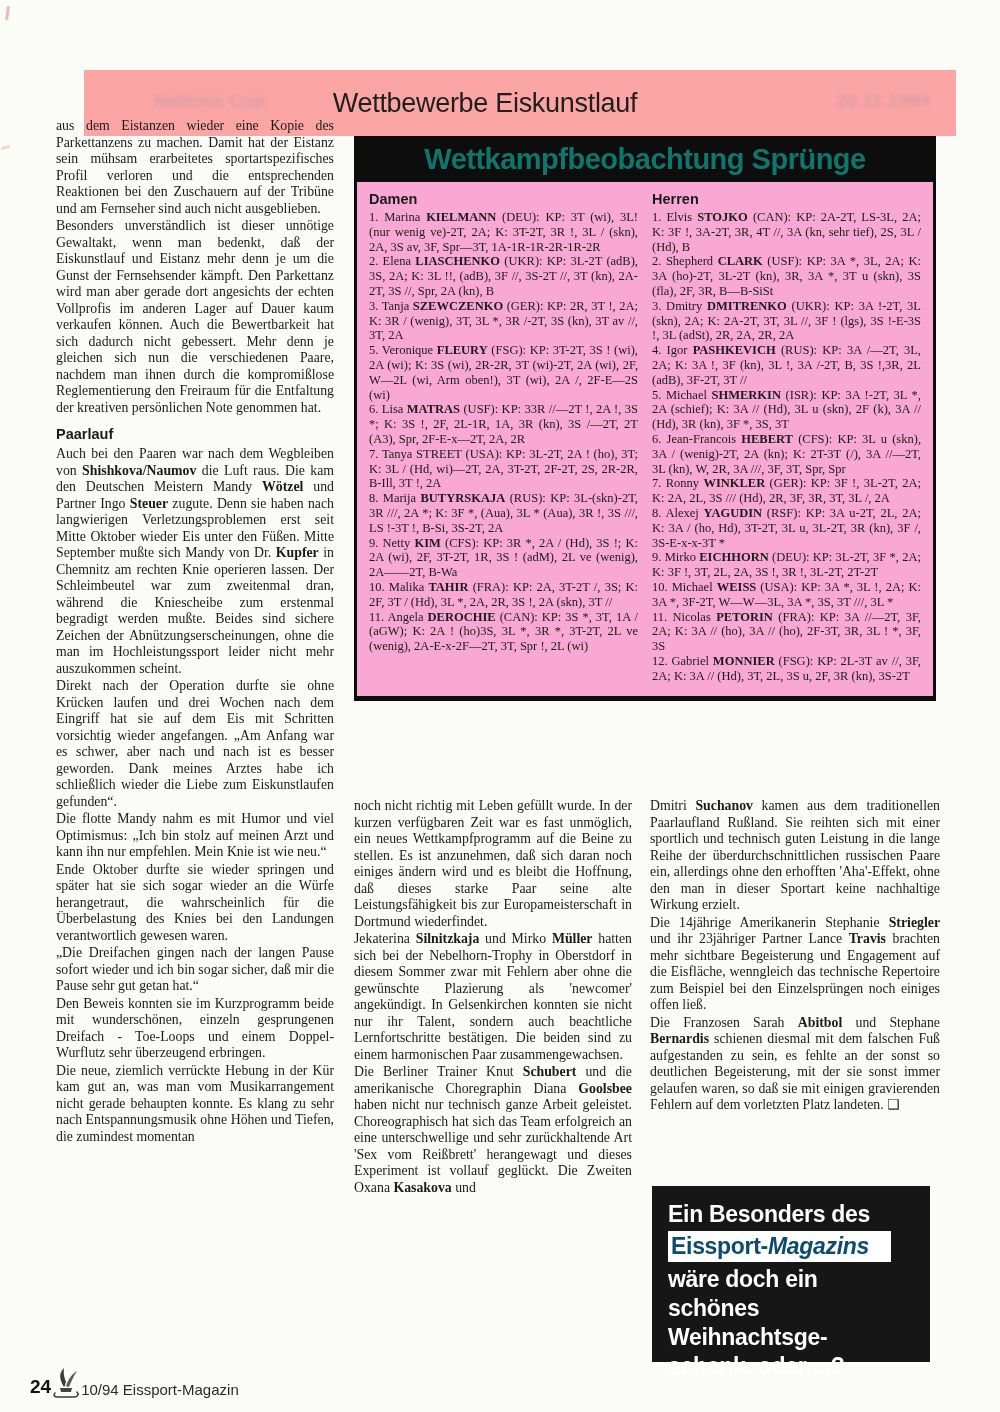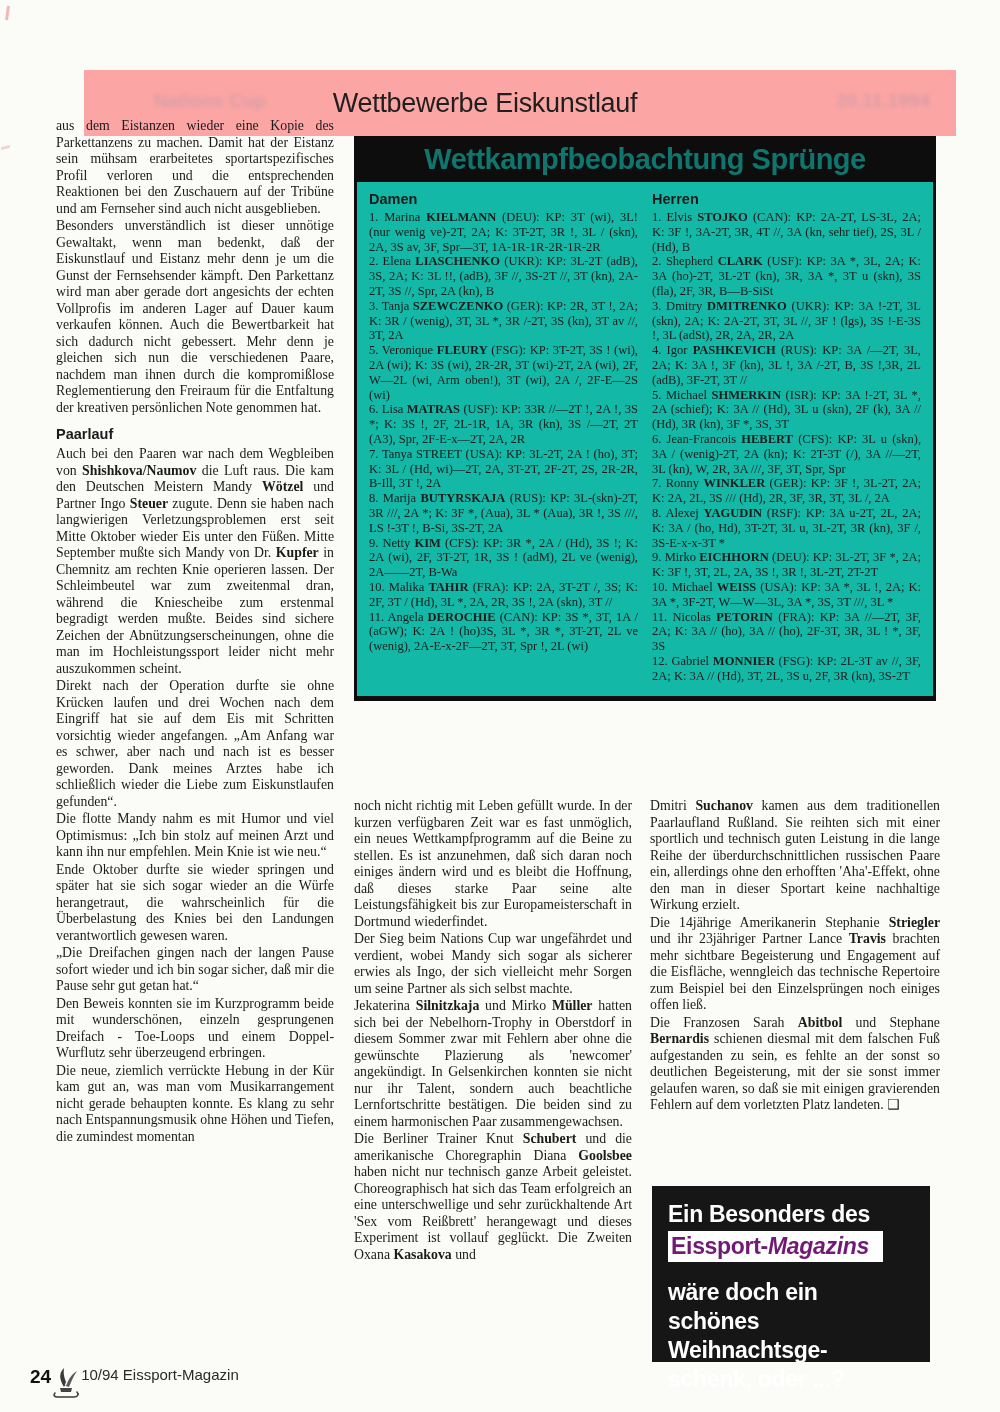--- a/index.html
+++ b/index.html
@@ -18,31 +18,31 @@
   .col{position:absolute;text-align:justify;}
   .col .p{margin:0;font-size:13.8px;line-height:16.5px;}
   .col .p + .p{margin-top:1px;}
   .col .subhead{font:bold 14.5px/18px "Liberation Sans",sans-serif;text-align:left;margin:9px 0 3px;}
   .left{left:56px;top:118px;width:278px;}
   .mid{left:354px;top:798px;width:278px;}
   .right{left:650px;top:798px;width:290px;}
   
   .jump-box{position:absolute;left:354px;top:136px;width:582px;}
   .jump-title{background:#0d0d0d;color:#0f766e;text-align:center;font:bold 29px/46px "Liberation Sans",sans-serif;letter-spacing:-.5px;}
-  .jump-content{background:#14b8a6;border-left:3px solid #0d0d0d;border-right:3px solid #0d0d0d;border-bottom:5px solid #0d0d0d;
+  .jump-content{background:#f9a8d4;border-left:3px solid #0d0d0d;border-right:3px solid #0d0d0d;border-bottom:5px solid #0d0d0d;
     display:flex;gap:14px;padding:7px 12px 12px;}
   .jump-col{flex:1;min-width:0;}
   .jump-head{font:bold 14.5px/20px "Liberation Sans",sans-serif;margin-bottom:1px;}
   .jump-col .entry{margin:0;font-size:12.5px;line-height:14.8px;text-align:justify;}
   
   .ad{position:absolute;left:652px;top:1186px;width:278px;height:176px;background:#161616;padding:14px 0 0 16px;box-sizing:border-box;}
   .ad .adline{font:bold 23px/29px "Liberation Sans",sans-serif;color:#fff;letter-spacing:-.3px;}
-  .ad .inv{background:#fff;color:#701a75;width:fit-content;padding:1px 14px 1px 3px;margin:2px 0 16px;}
+  .ad .inv{background:#fff;color:#0c4a6e;width:fit-content;padding:1px 22px 1px 3px;margin:2px 0 3px;}
   
-  .footer{position:absolute;left:30px;top:1366px;display:flex;align-items:flex-start;}
+  .footer{position:absolute;left:30px;top:1366px;display:flex;align-items:flex-end;}
   .pagenum{font:bold 19px "Liberation Sans",sans-serif;color:#111;}
   .issue{font:15px "Liberation Sans",sans-serif;color:#2a2a2a;}
   .logo{flex:0 0 auto;}
 </style>
 </head>
 <body>
 
 <div class="page">
 
   <div class="printmark1"></div>
@@ -100,21 +100,20 @@
             <div class="entry">10. Michael <b>WEISS</b> (USA): KP: 3A *, 3L !, 2A; K: 3A *, 3F-2T, W—W—3L, 3A *, 3S, 3T ///, 3L *</div>
             <div class="entry">11. Nicolas <b>PETORIN</b> (FRA): KP: 3A //—2T, 3F, 2A; K: 3A // (ho), 3A // (ho), 2F-3T, 3R, 3L ! *, 3F, 3S</div>
             <div class="entry">12. Gabriel <b>MONNIER</b> (FSG): KP: 2L-3T av //, 3F, 2A; K: 3A // (Hd), 3T, 2L, 3S u, 2F, 3R (kn), 3S-2T</div>
           </div>
       </div>
     </div>
   </div>
 
   <div class="col mid">
       <div class="p">noch nicht richtig mit Leben gefüllt wurde. In der kurzen verfügbaren Zeit war es fast unmöglich, ein neues Wettkampfprogramm auf die Beine zu stellen. Es ist anzunehmen, daß sich daran noch einiges ändern wird und es bleibt die Hoffnung, daß dieses starke Paar seine alte Leistungsfähigkeit bis zur Europameisterschaft in Dortmund wiederfindet.</div>
-      <div class="p">Der Sieg beim Nations Cup war ungefährdet und verdient, wobei Mandy sich sogar als sicherer erwies als Ingo, der sich vielleicht mehr Sorgen um seine Partner als sich selbst machte.</div>
       <div class="p">Jekaterina <b>Silnitzkaja</b> und Mirko <b>Müller</b> hatten sich bei der Nebelhorn-Trophy in Oberstdorf in diesem Sommer zwar mit Fehlern aber ohne die gewünschte Plazierung als 'newcomer' angekündigt. In Gelsenkirchen konnten sie nicht nur ihr Talent, sondern auch beachtliche Lernfortschritte bestätigen. Die beiden sind zu einem harmonischen Paar zusammengewachsen.</div>
       <div class="p">Die Berliner Trainer Knut <b>Schubert</b> und die amerikanische Choregraphin Diana <b>Goolsbee</b> haben nicht nur technisch ganze Arbeit geleistet. Choreographisch hat sich das Team erfolgreich an eine unterschwellige und sehr zurückhaltende Art 'Sex vom Reißbrett' herangewagt und dieses Experiment ist vollauf geglückt. Die Zweiten Oxana <b>Kasakova</b> und</div>
     </div>
 
   <div class="col right">
       <div class="p">Dmitri <b>Suchanov</b> kamen aus dem traditionellen Paarlaufland Rußland. Sie reihten sich mit einer sportlich und technisch guten Leistung in die lange Reihe der überdurchschnittlichen russischen Paare ein, allerdings ohne den erhofften 'Aha'-Effekt, ohne den man in dieser Sportart keine nachhaltige Wirkung erzielt.</div>
       <div class="p">Die 14jährige Amerikanerin Stephanie <b>Striegler</b> und ihr 23jähriger Partner Lance <b>Travis</b> brachten mehr sichtbare Begeisterung und Engagement auf die Eisfläche, wenngleich das technische Repertoire zum Beispiel bei den Einzelsprüngen noch einiges offen ließ.</div>
       <div class="p">Die Franzosen Sarah <b>Abitbol</b> und Stephane <b>Bernardis</b> schienen diesmal mit dem falschen Fuß aufgestanden zu sein, es fehlte an der sonst so deutlichen Begeisterung, mit der sie sonst immer gelaufen waren, so daß sie mit einigen gravierenden Fehlern auf dem vorletzten Platz landeten.   ❑</div>
     </div>
 

